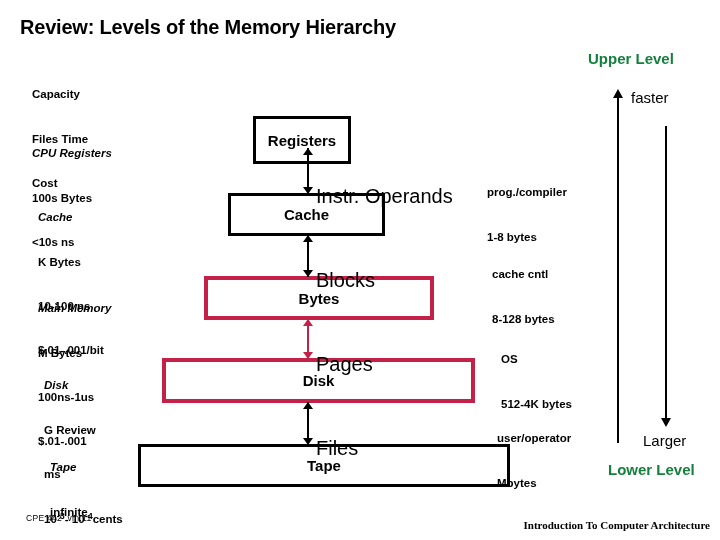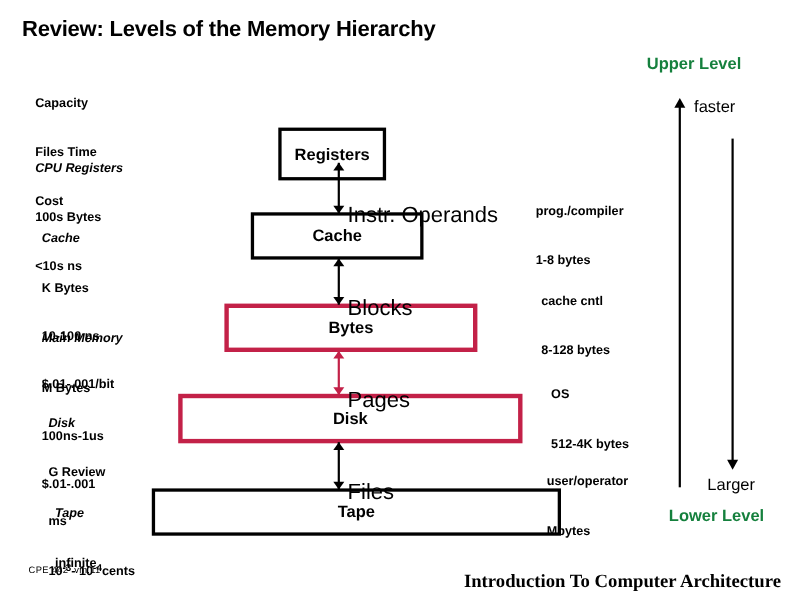--- a/index.html
+++ b/index.html
@@ -144,21 +144,21 @@
     top: 513px;
     font-size: 8.5px;
     letter-spacing: 0.3px;
     white-space: pre;
   }
   #footer-right {
     position: absolute;
     right: 10px;
     top: 519px;
     font-family: "Liberation Serif", serif;
-    font-size: 17px;
+    font-size: 11px;
     font-weight: bold;
     white-space: pre;
   }
 </style>
 </head>
 <body>
 
 <div id="slide">
 
   <div id="title">Review: Levels of the Memory Hierarchy</div>

